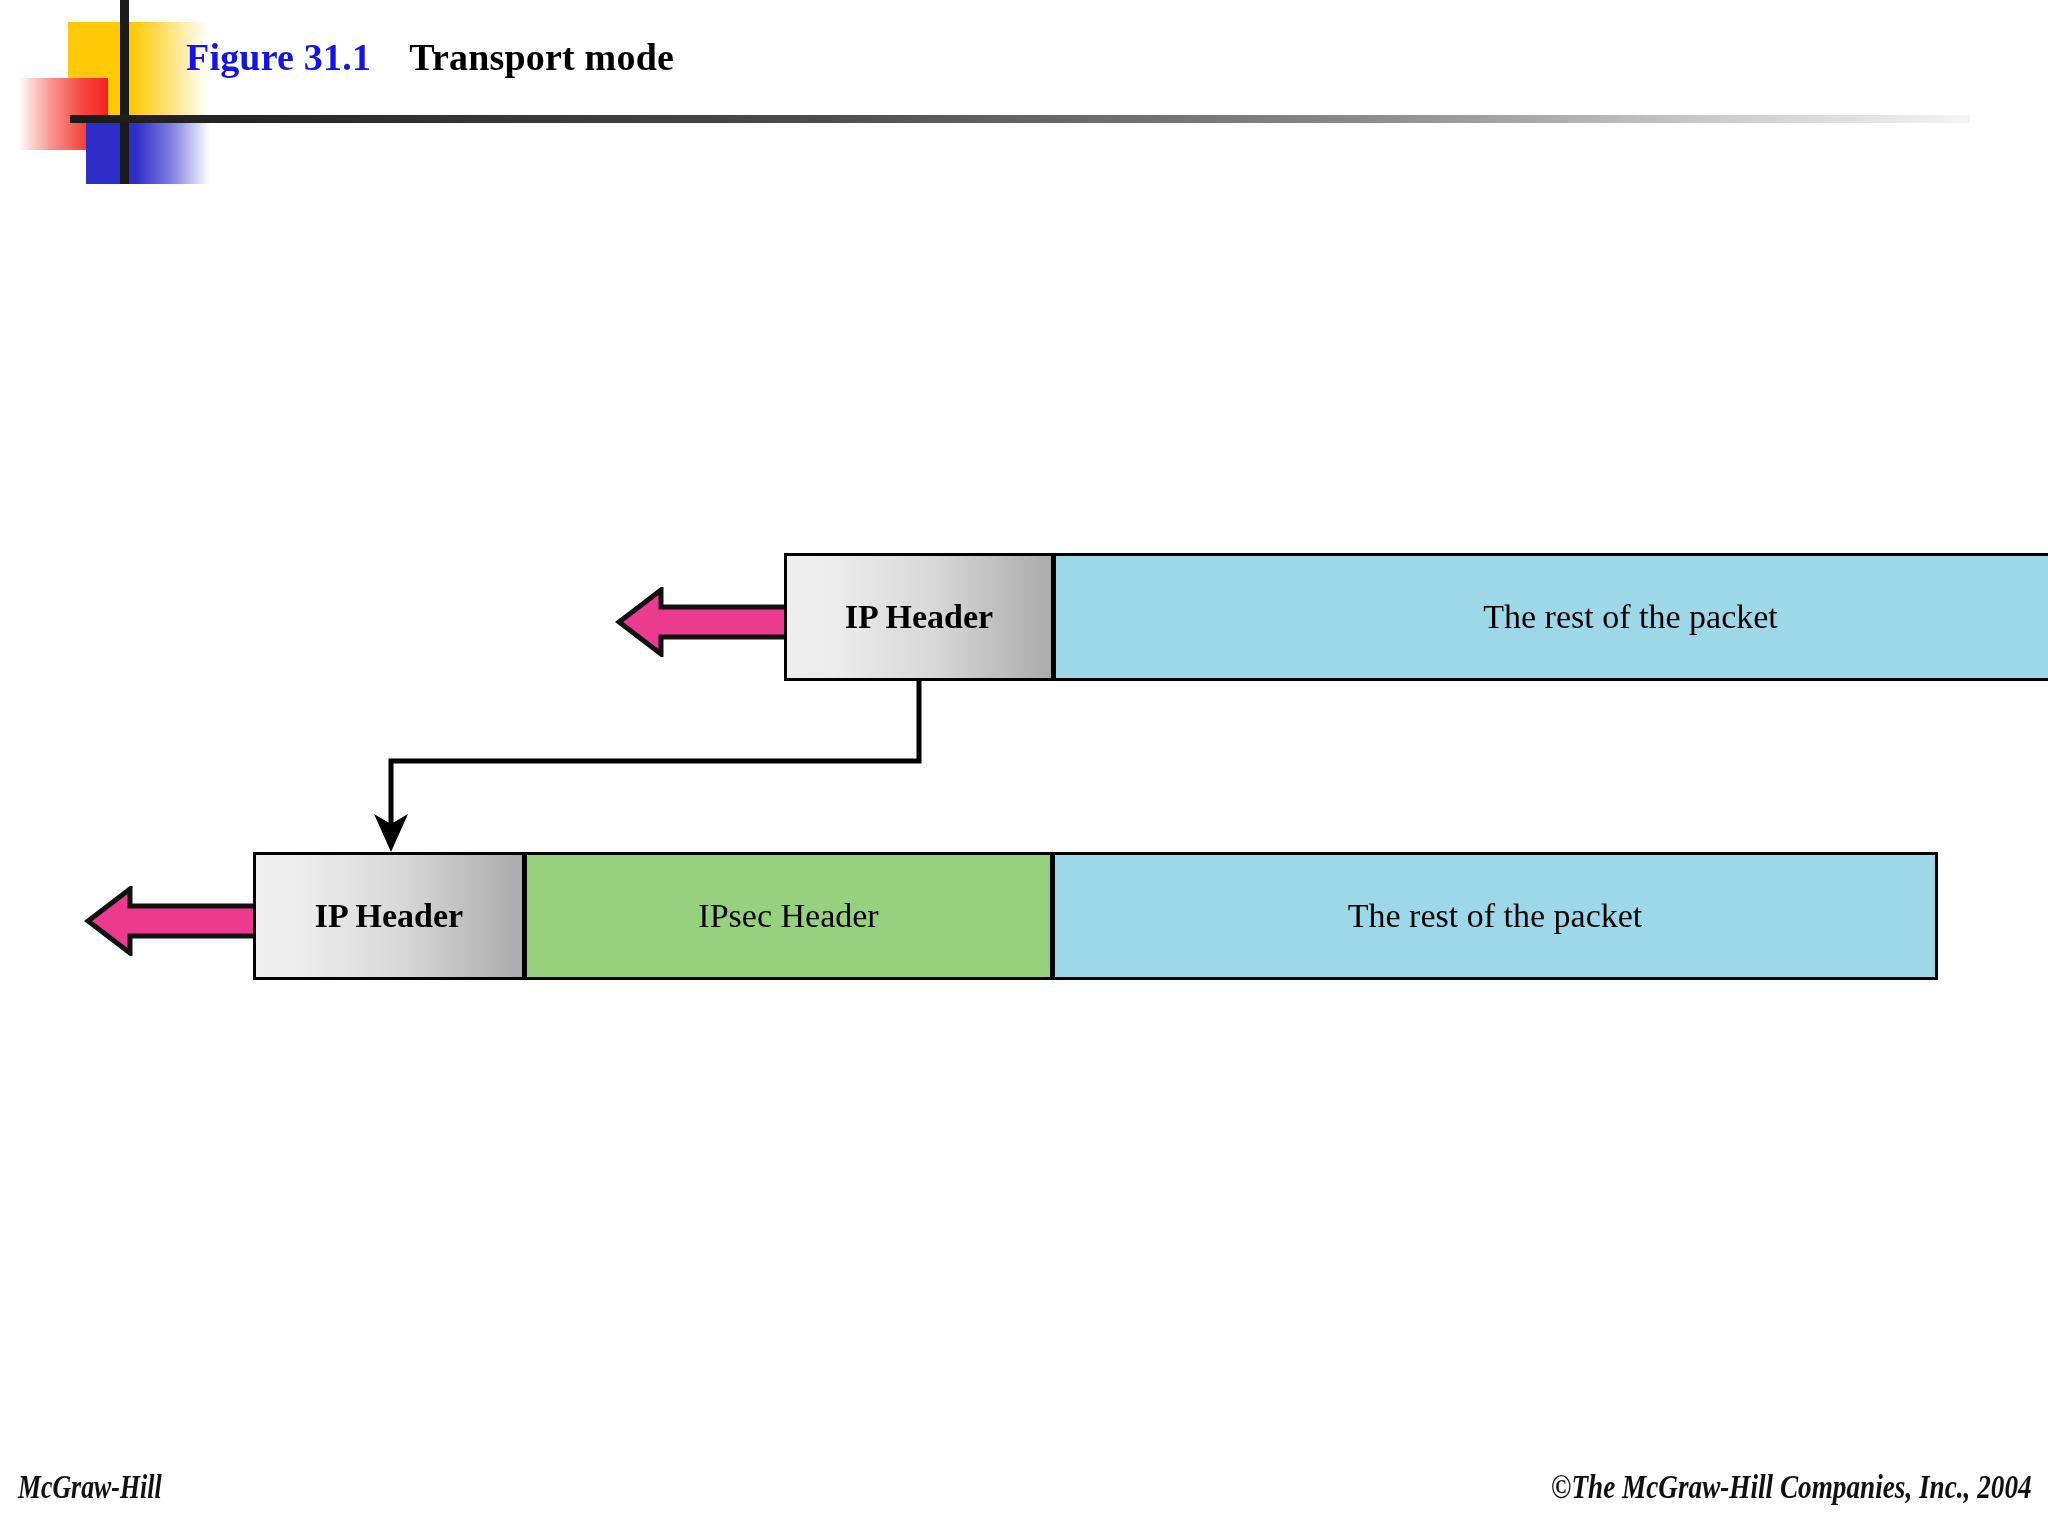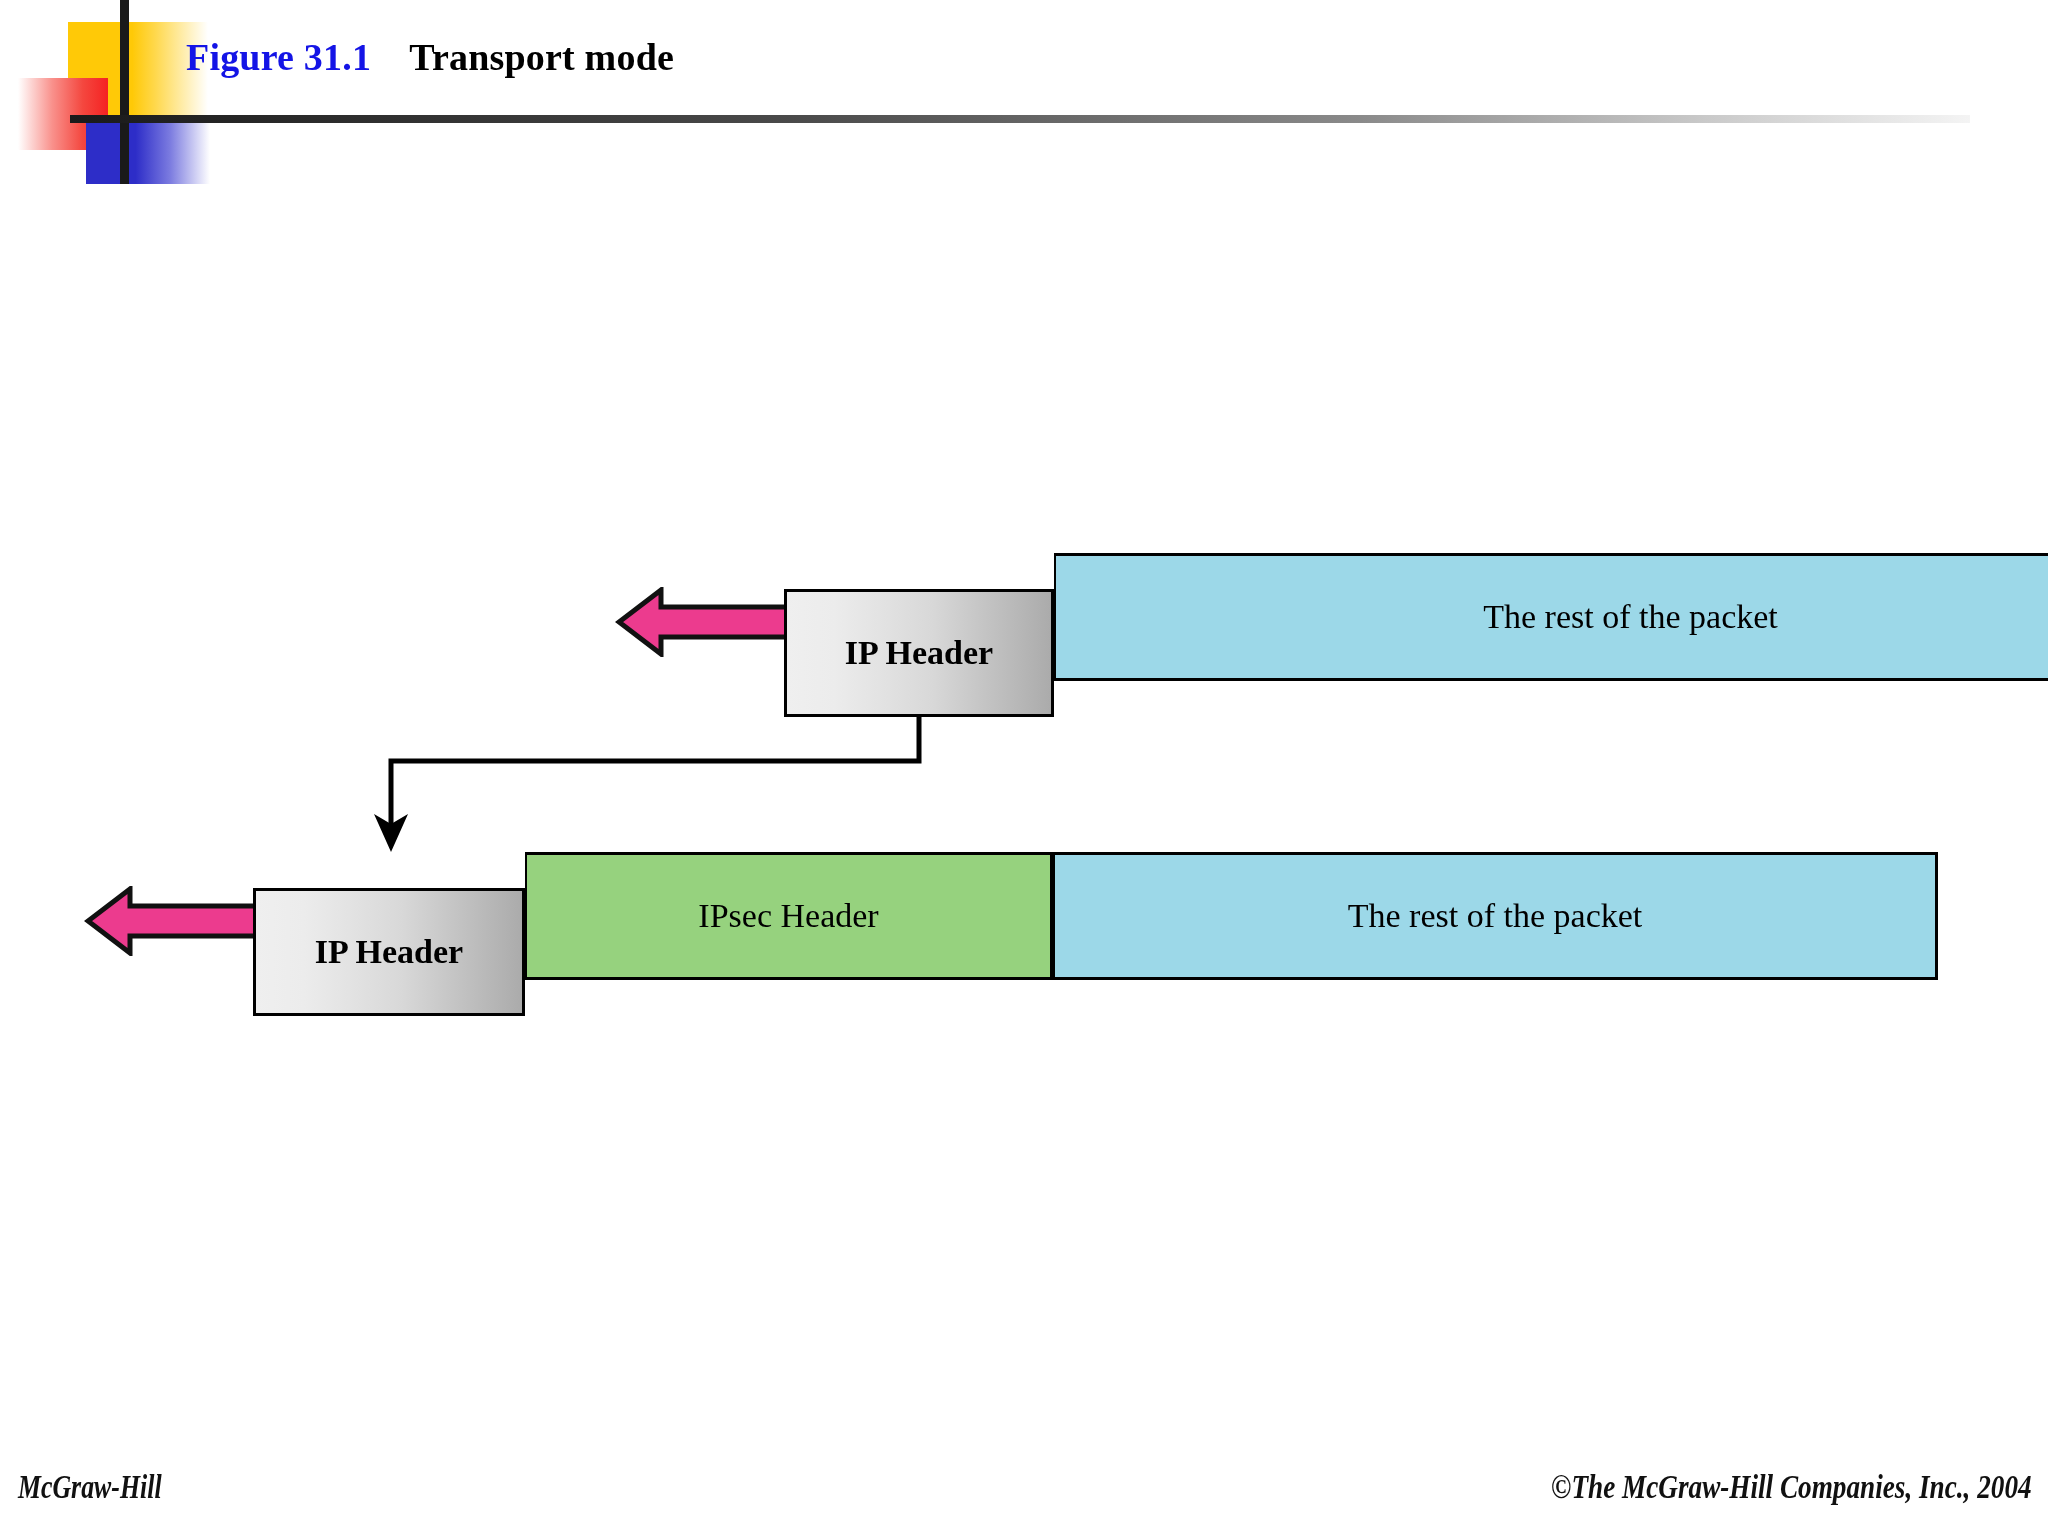--- a/index.html
+++ b/index.html
@@ -105,21 +105,20 @@
     justify-content: center;
     font-size: 34px;
     color: #000000;
     position: relative;
   }
   .seg + .seg { border-left-width: 2px; }
 
   .seg-ip {
     background: linear-gradient(to right, #EFEFEF 0%, #ECECEC 18%, #D8D8D8 55%, #BDBDBD 82%, #ABABAB 100%);
     font-weight: bold;
-    margin-top: 36px;
   }
   .seg-ipsec {
     background: #96D27E;
     font-weight: normal;
   }
   .seg-rest {
     background: #9CD8E8;
     font-weight: normal;
   }
 

